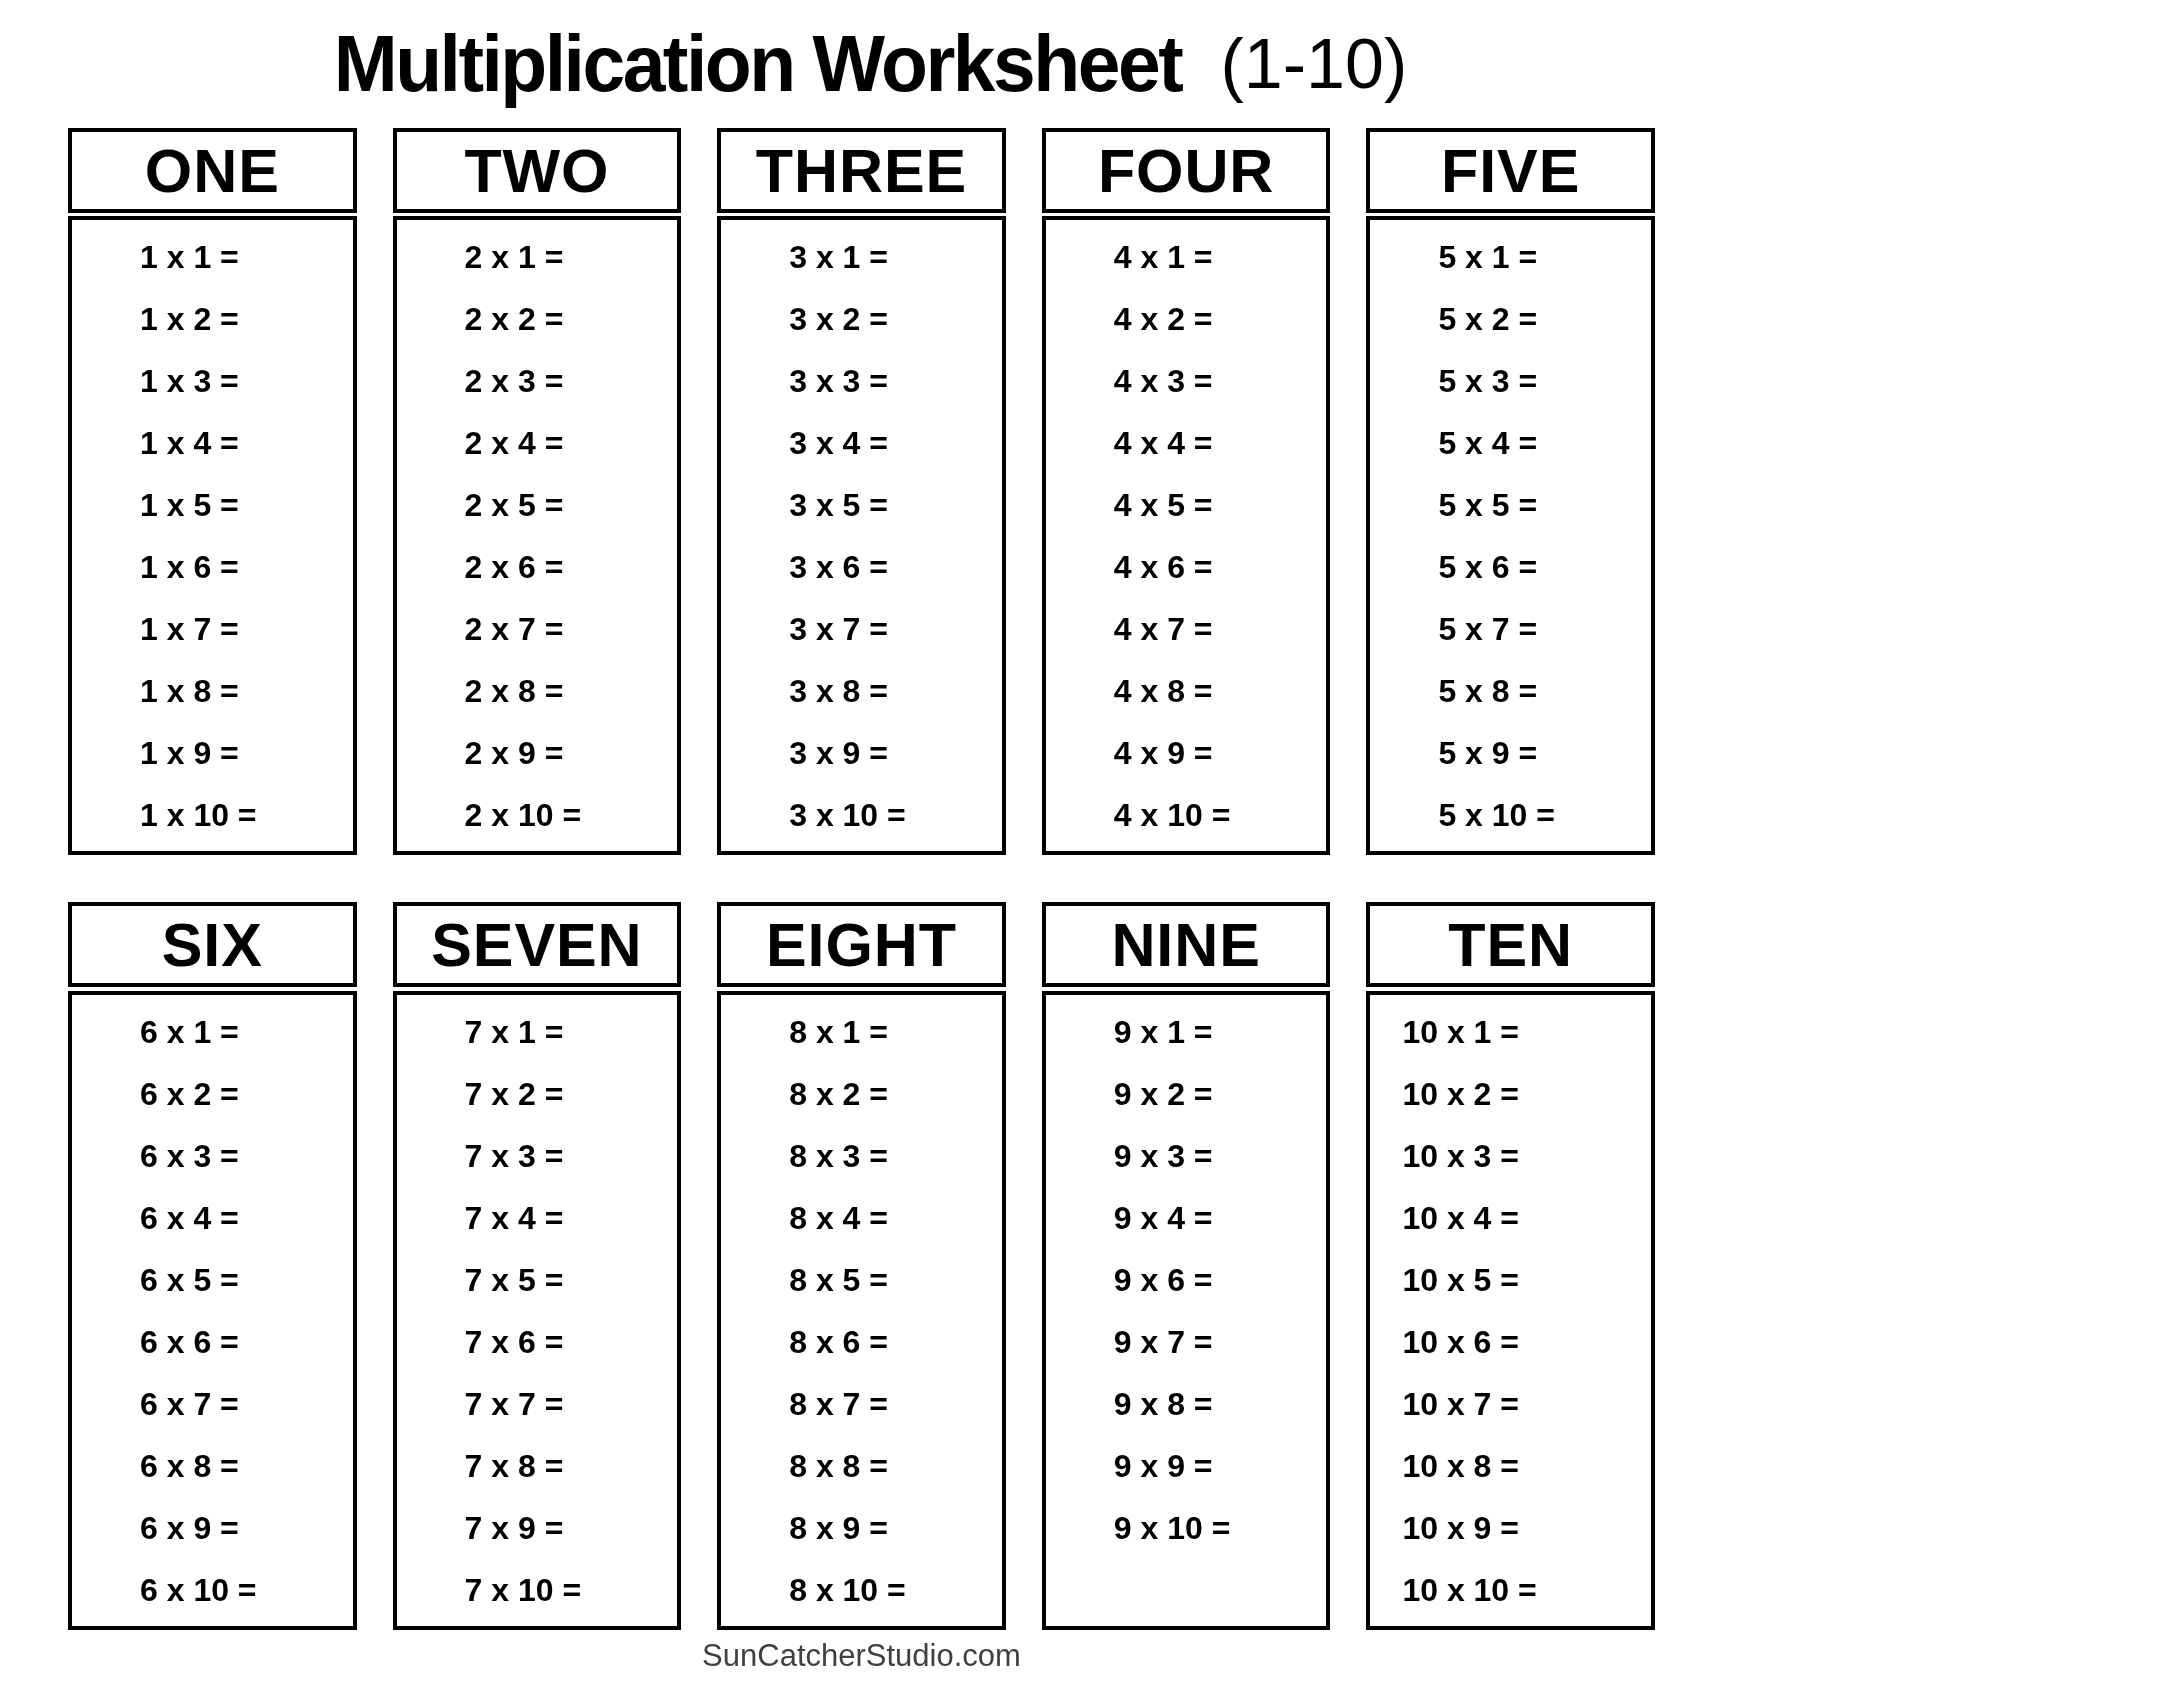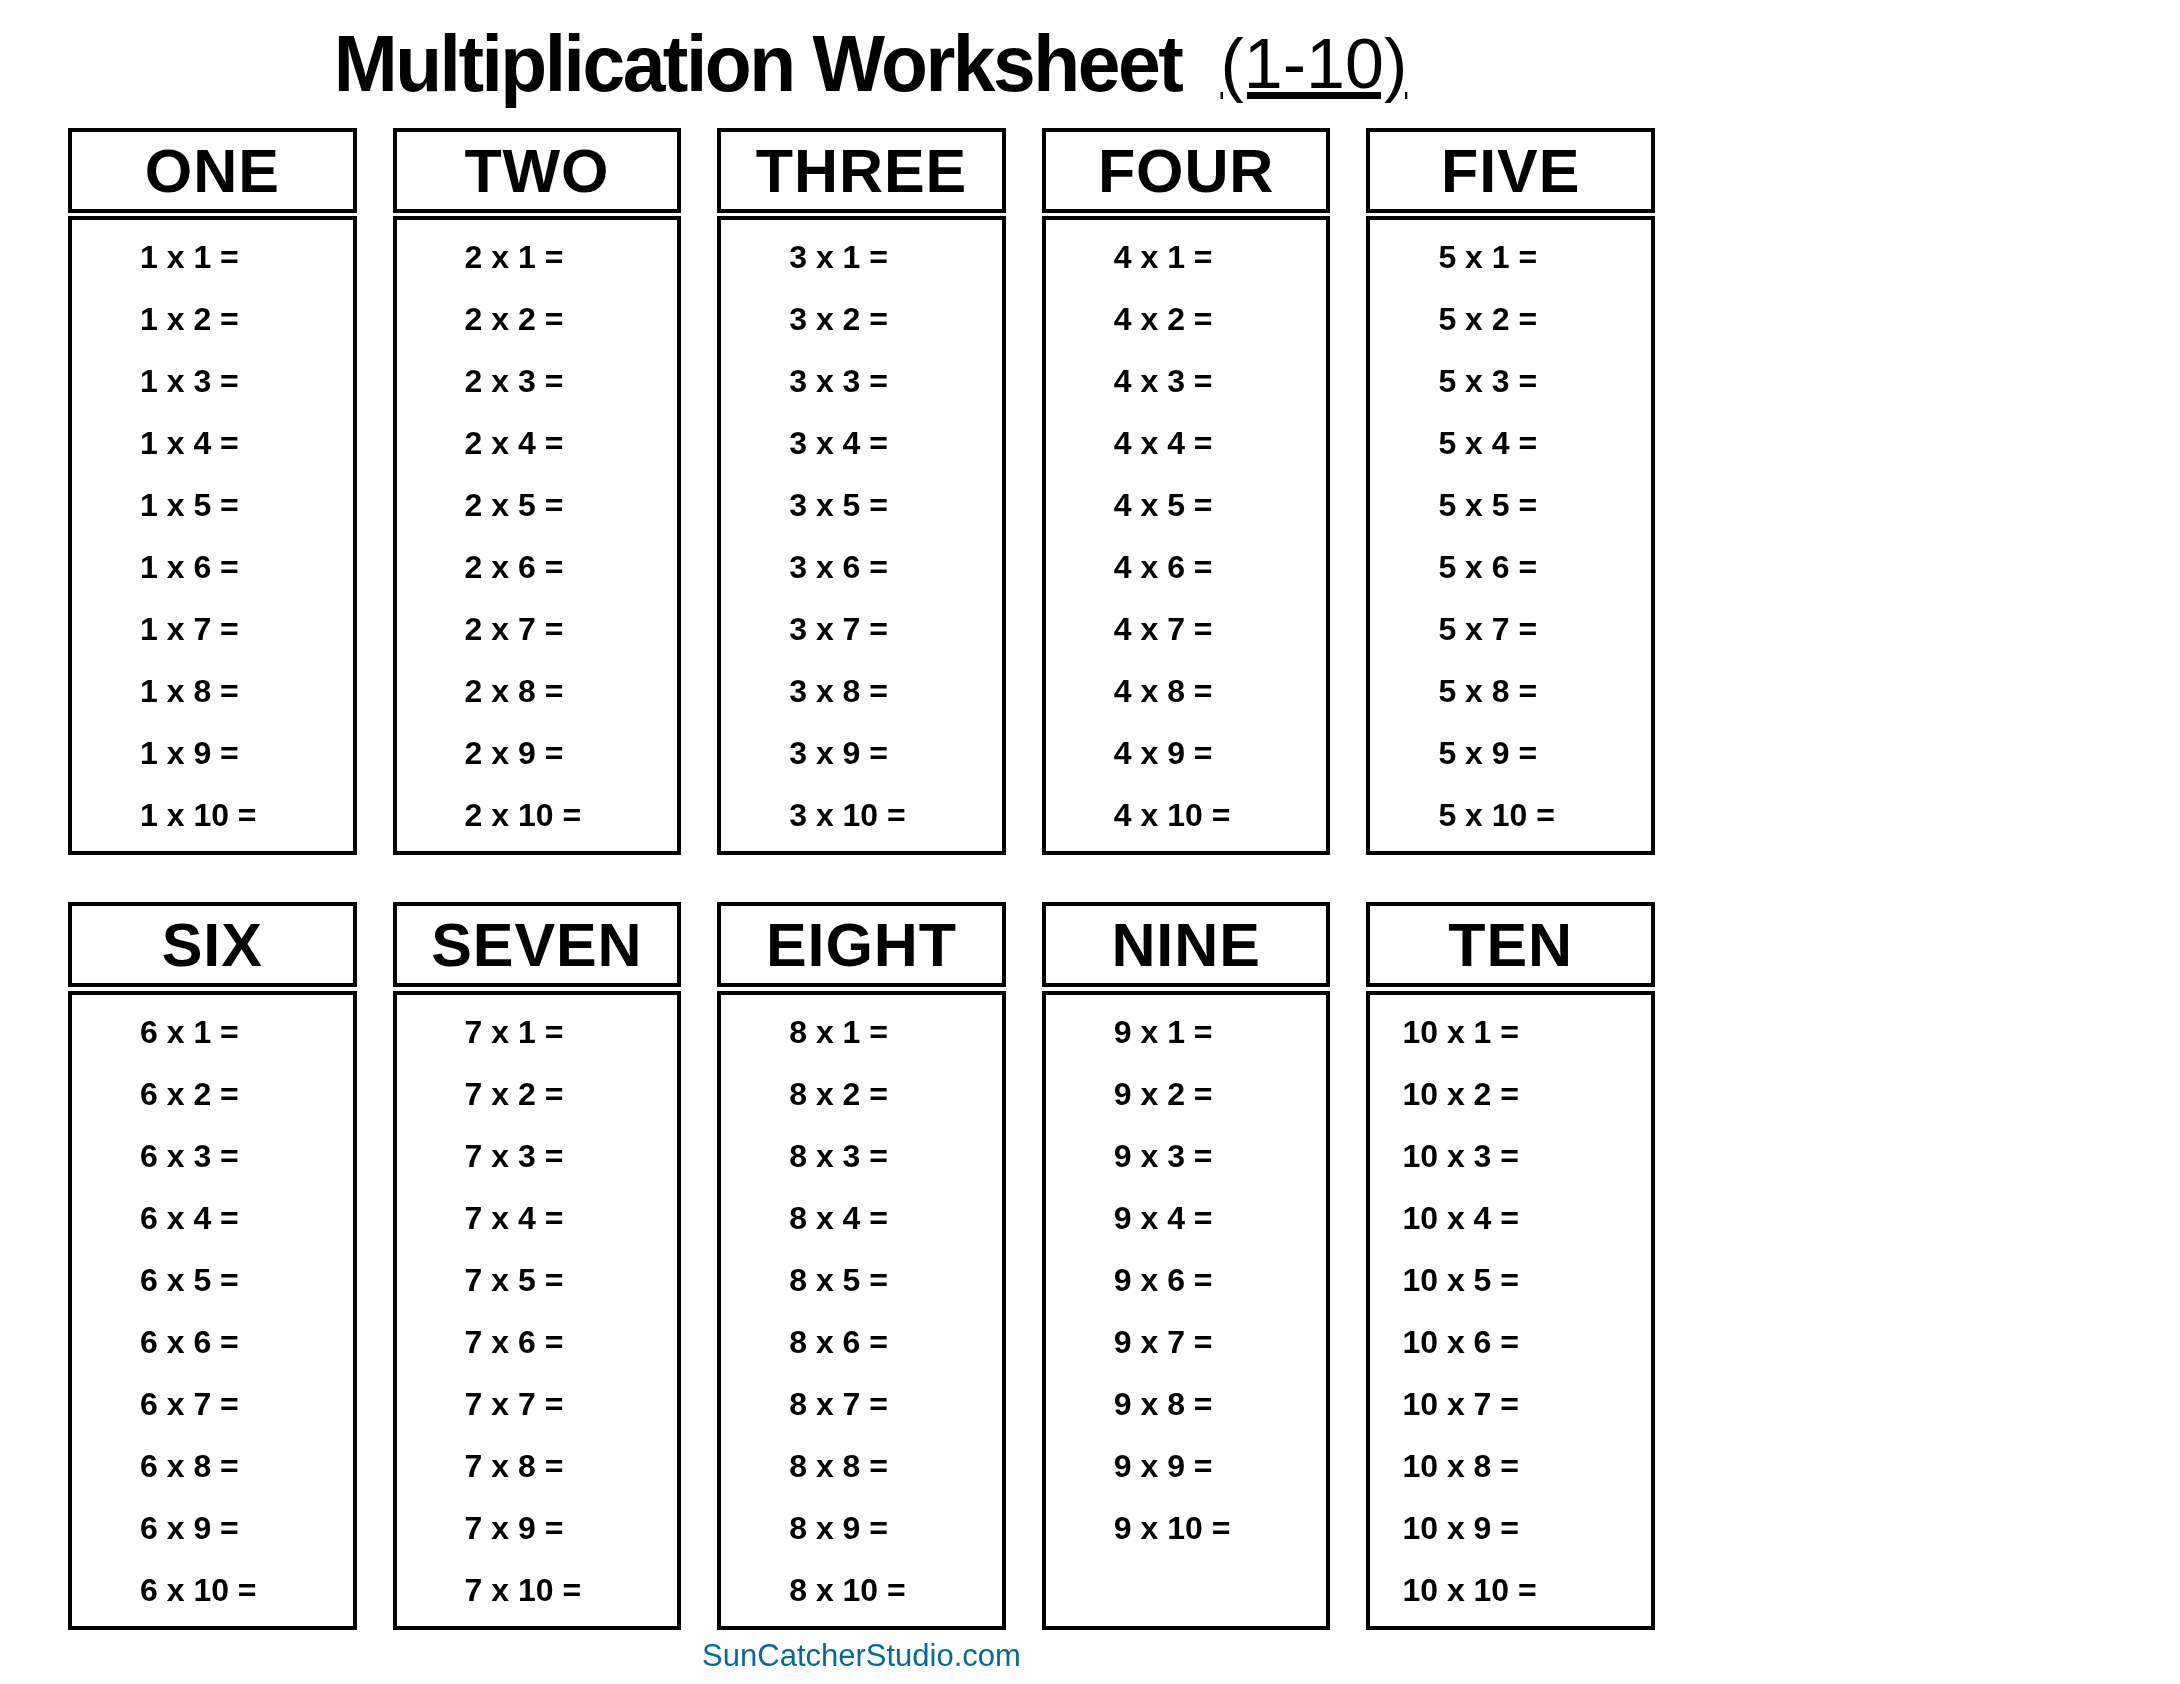--- a/index.html
+++ b/index.html
@@ -25,21 +25,20 @@
     font-weight: bold;
     letter-spacing: -2.6px;
     display: inline-block;
     transform: scaleX(0.96);
   }
   .title-range {
     font-size: 70px;
     font-weight: 400;
     margin-left: 22px;
     display: inline-block;
-    text-decoration: underline;
   }
 
   .tables-grid {
     display: grid;
     grid-template-columns: repeat(5, 1fr);
     column-gap: 32px;
     margin: 0 68px;
     gap: 36px;
   }
   .tables-grid.row-2 { margin-top: 47px; }
@@ -67,21 +66,21 @@
     font-weight: bold;
   }
   .col.tight-indent .col-body { padding-left: 32px; }
   .problem { white-space: pre; }
 
   .footer {
     margin-top: 7.7px;
     text-align: center;
     font-size: 31px;
     line-height: 37px;
-    color: #0369a1;
+    color: #404040;
   }
 </style>
 </head>
 <body>
 
 <div class="page">
 
   <div class="title-bar">
     <span class="title-main">Multiplication Worksheet</span>
     <span class="title-range">(1-10)</span>

